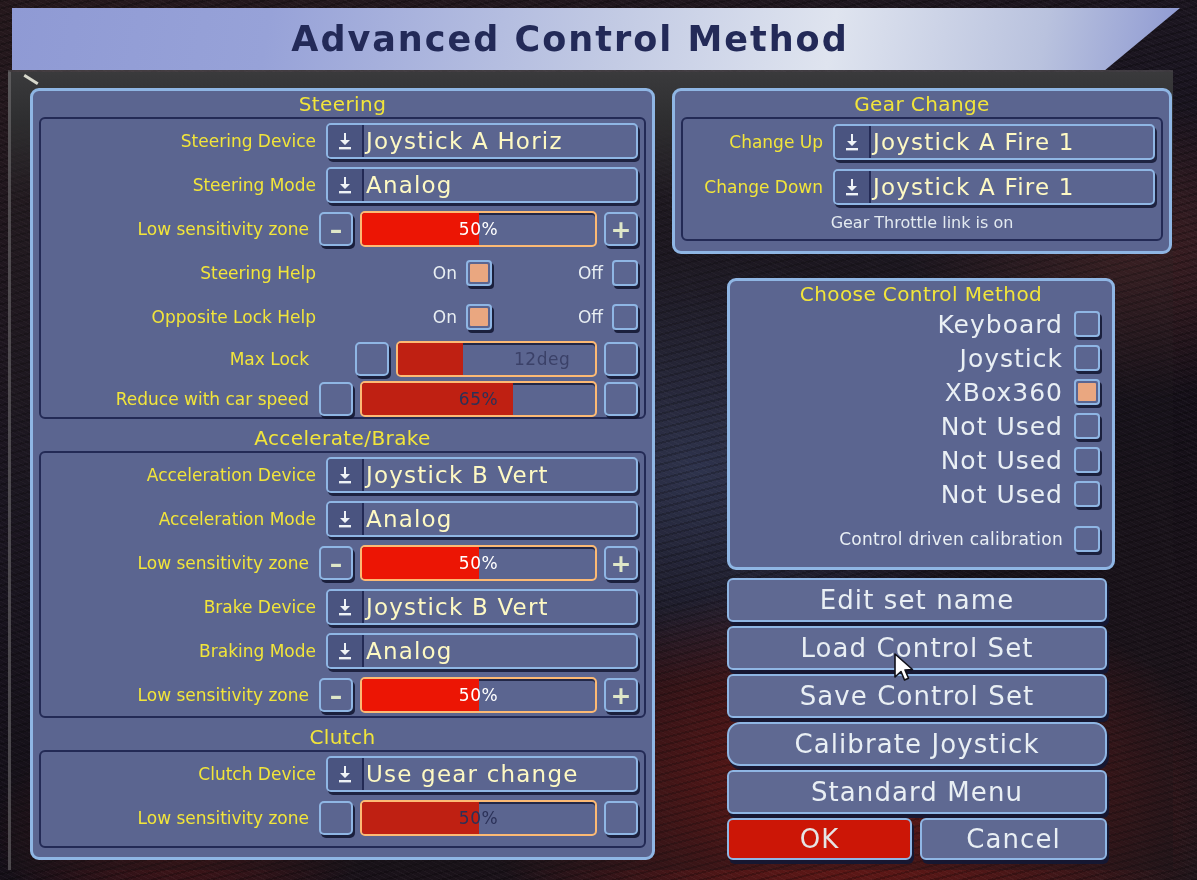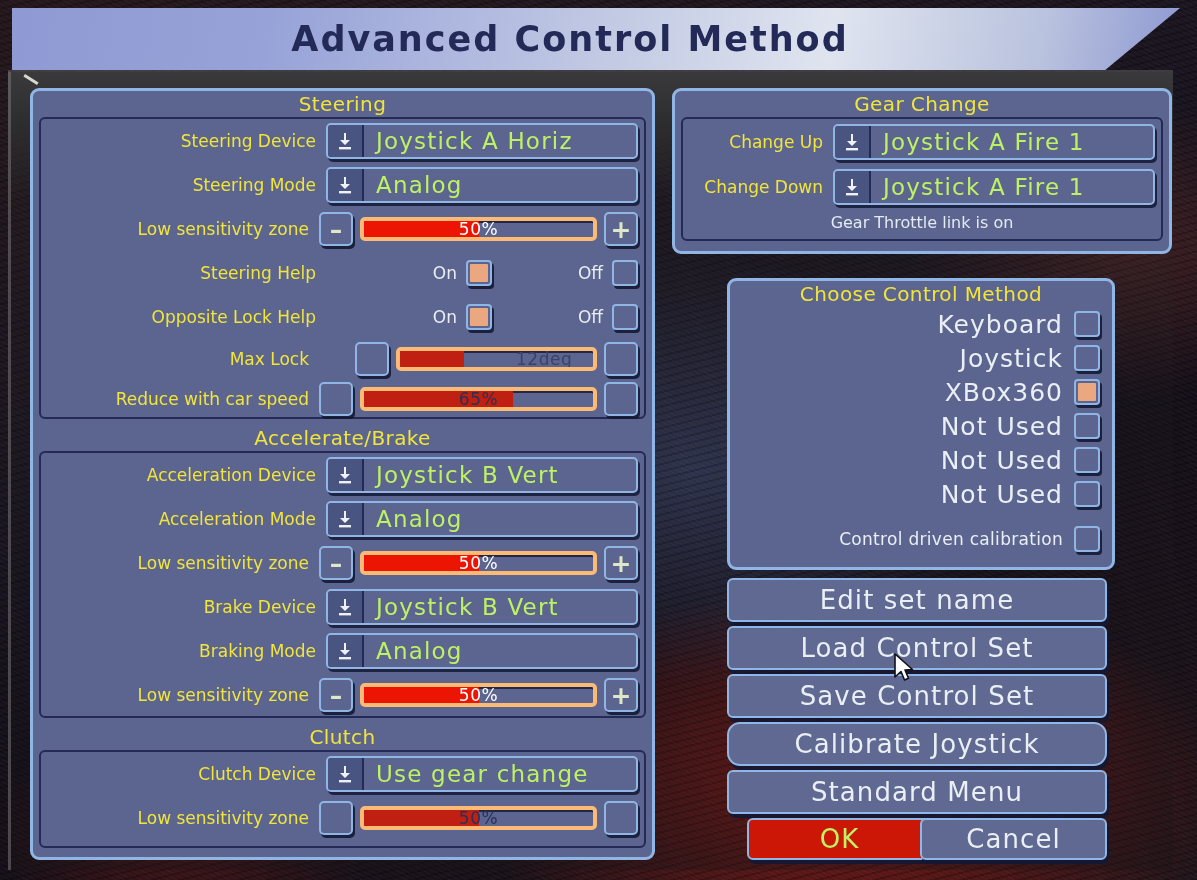--- a/index.html
+++ b/index.html
@@ -131,22 +131,22 @@
     width: 36px;
     flex: 0 0 36px;
     background: #4a5480;
     border-right: 2px solid #232a55;
     display: flex; align-items: center; justify-content: center;
   }
   .dd .ddbtn svg { display:block; }
   .dd .ddval {
     flex: 1;
     display: flex; align-items: center;
-    padding-left: 12px;
-    color: #bef264;
+    padding-left: 2px;
+    color: #fef9c3;
     font-size: 23px;
     letter-spacing: 1.2px;
     white-space: nowrap;
     overflow: hidden;
     font-family: "DejaVu Sans", sans-serif;
   }
 
   
   .sld-wrap { display: flex; align-items: center; flex: 1; gap: 7px; }
   .stepbtn {
@@ -160,23 +160,23 @@
     color: #dfe7c8;
     font-size: 25px;
     font-weight: bold;
     line-height: 1;
     font-family: "DejaVu Sans", sans-serif;
   }
   .stepbtn.disabled { color: transparent; }
   .bar {
     position: relative;
     flex: 1;
-    height: 24px;
+    height: 36px;
     background: #5b6590;
-    border: 4px solid #fdba74;
+    border: 2px solid #fdba74;
     border-radius: 5px;
     box-shadow: inset 0 2px 0 rgba(20,24,52,0.8);
     overflow: hidden;
   }
   .bar .fill {
     position: absolute;
     left: 0; top: 0; bottom: 0;
     background: #ec1504;
   }
   .bar.dim .fill { background: #bf2012; }
@@ -251,21 +251,21 @@
     display: flex; align-items: center; justify-content: center;
     background: #5f6992;
     border: 2px solid #8fb6e4;
     border-radius: 6px;
     box-shadow: 2px 4px 0 rgba(20,24,52,0.92);
     color: #e9eff4;
     font-size: 26px;
     letter-spacing: 1.1px;
     font-family: "DejaVu Sans", sans-serif;
   }
-  .btn.ok { background: #cc1606; color: #bef264; margin-left: 20px; }
+  .btn.ok { background: #cc1606; color: #e5e5e5; }
 
   
   .cursor { position: absolute; pointer-events: none; }
 </style>
 </head>
 <body>
 
 <div id="screen">
 
   <div class="titlebar">

